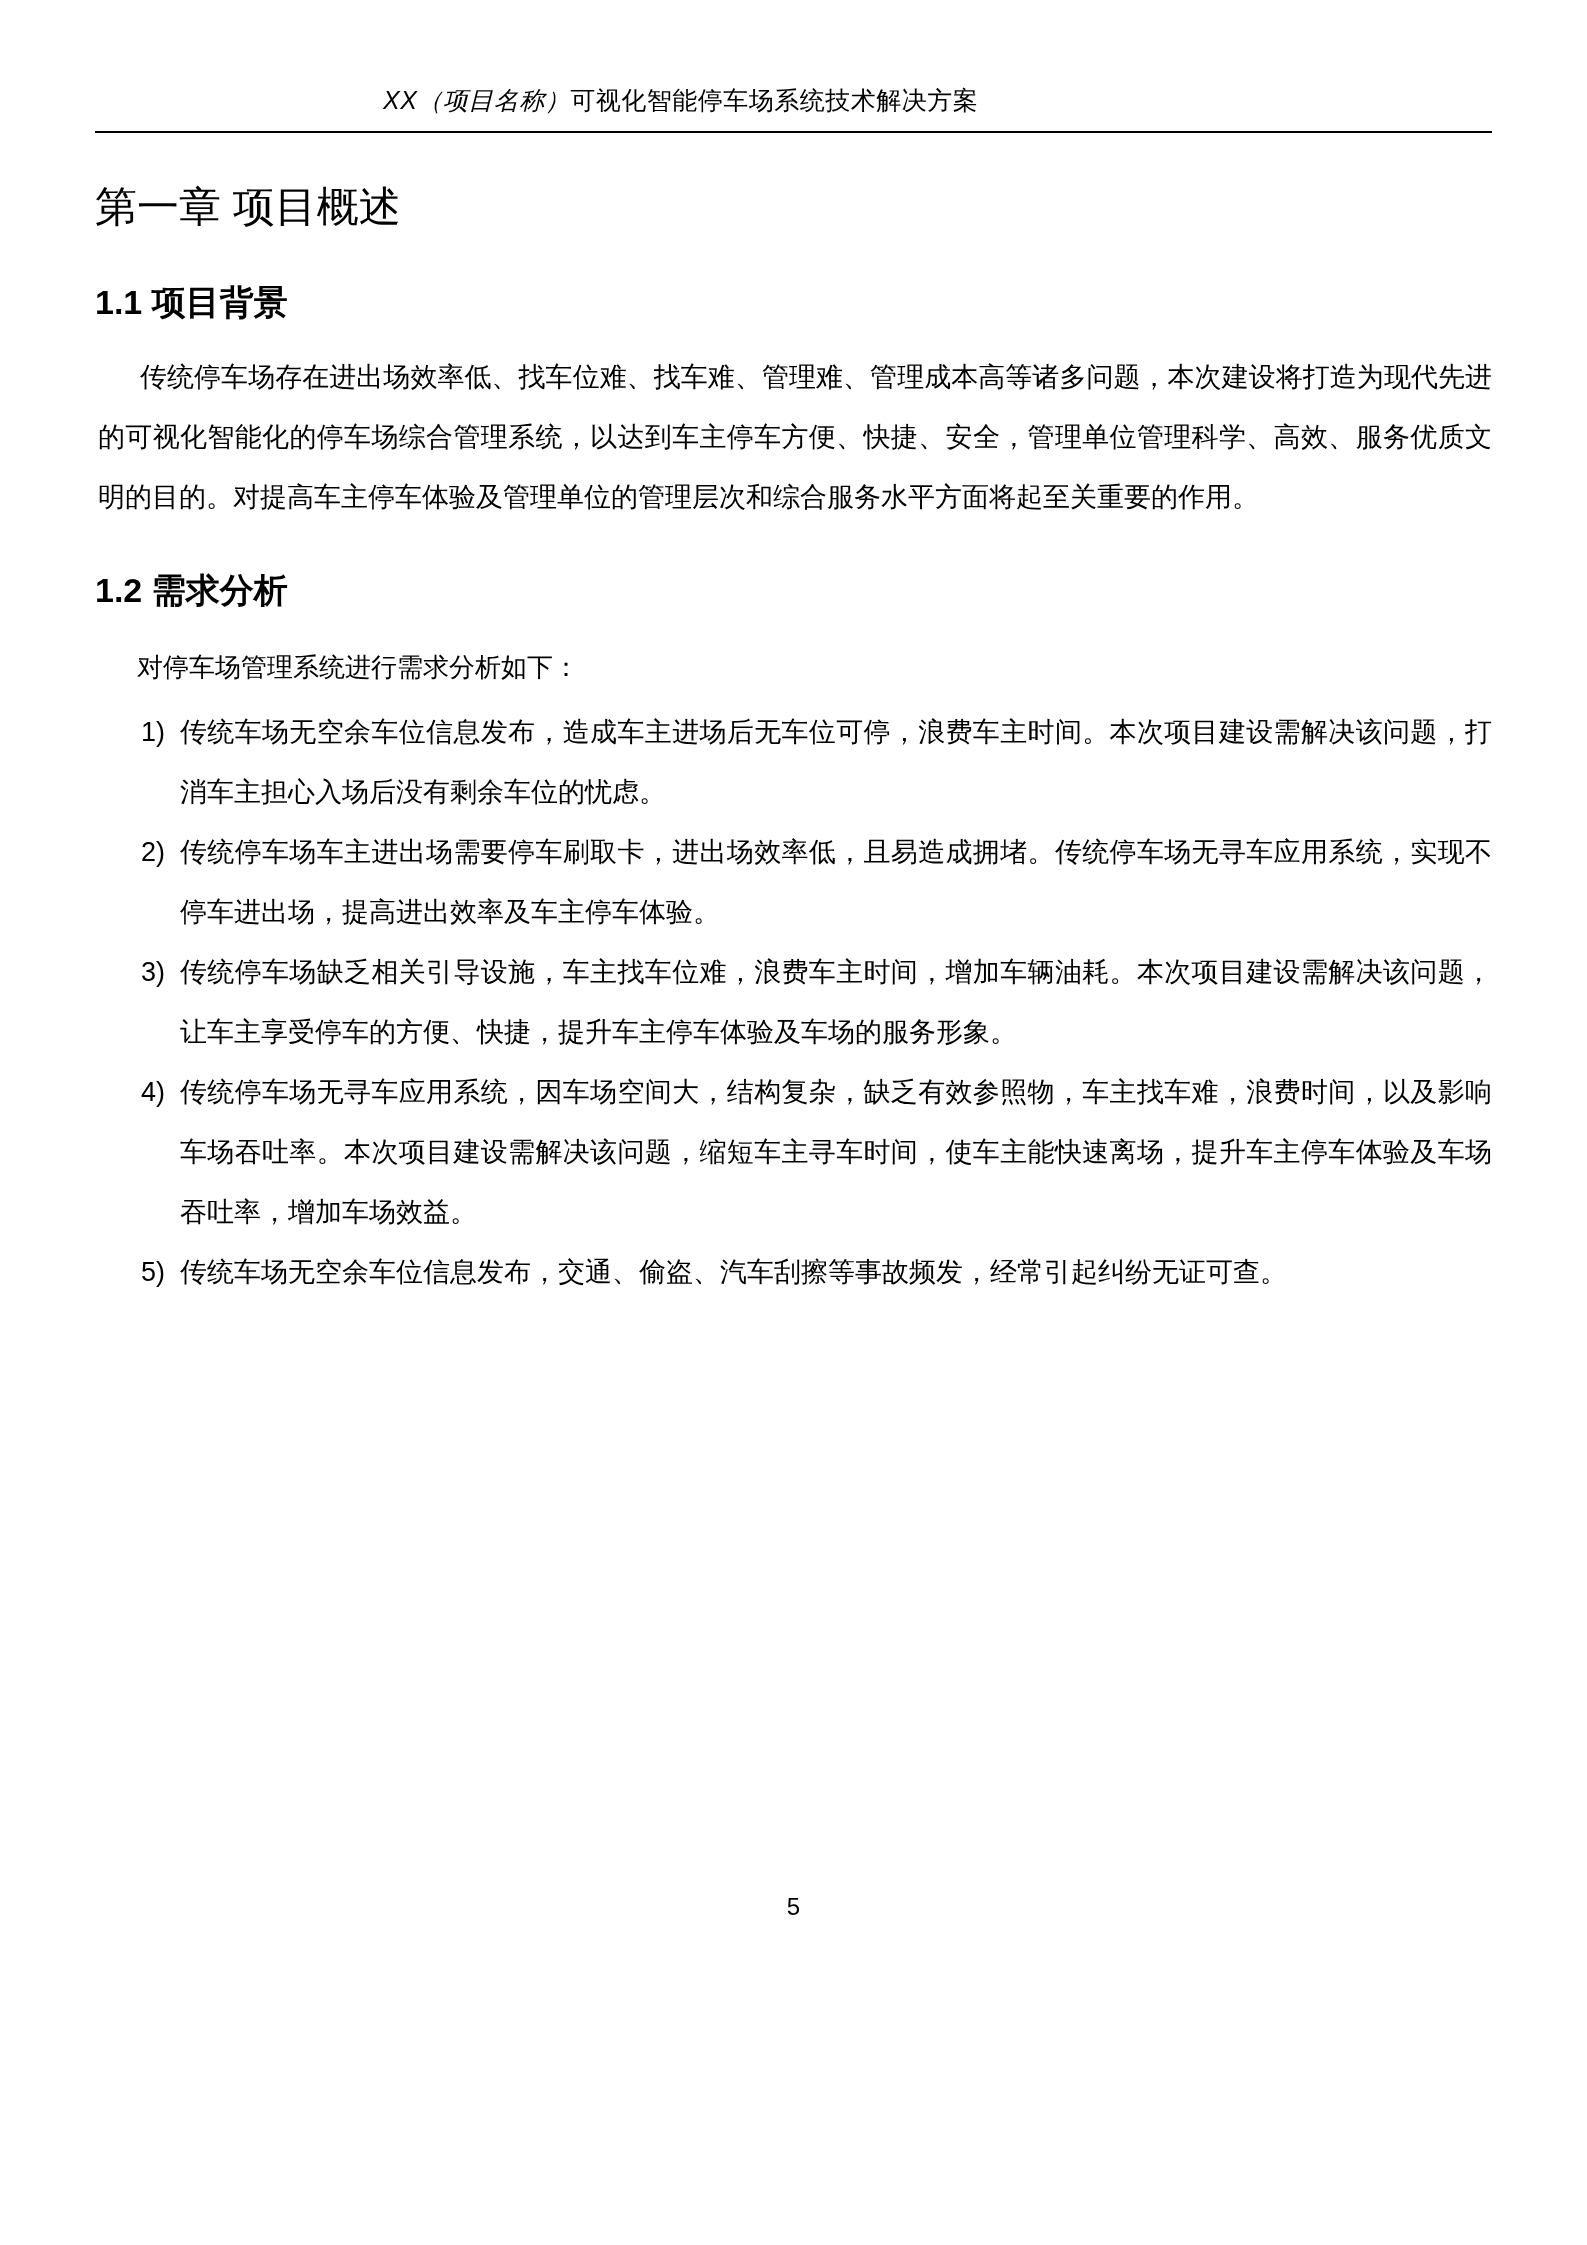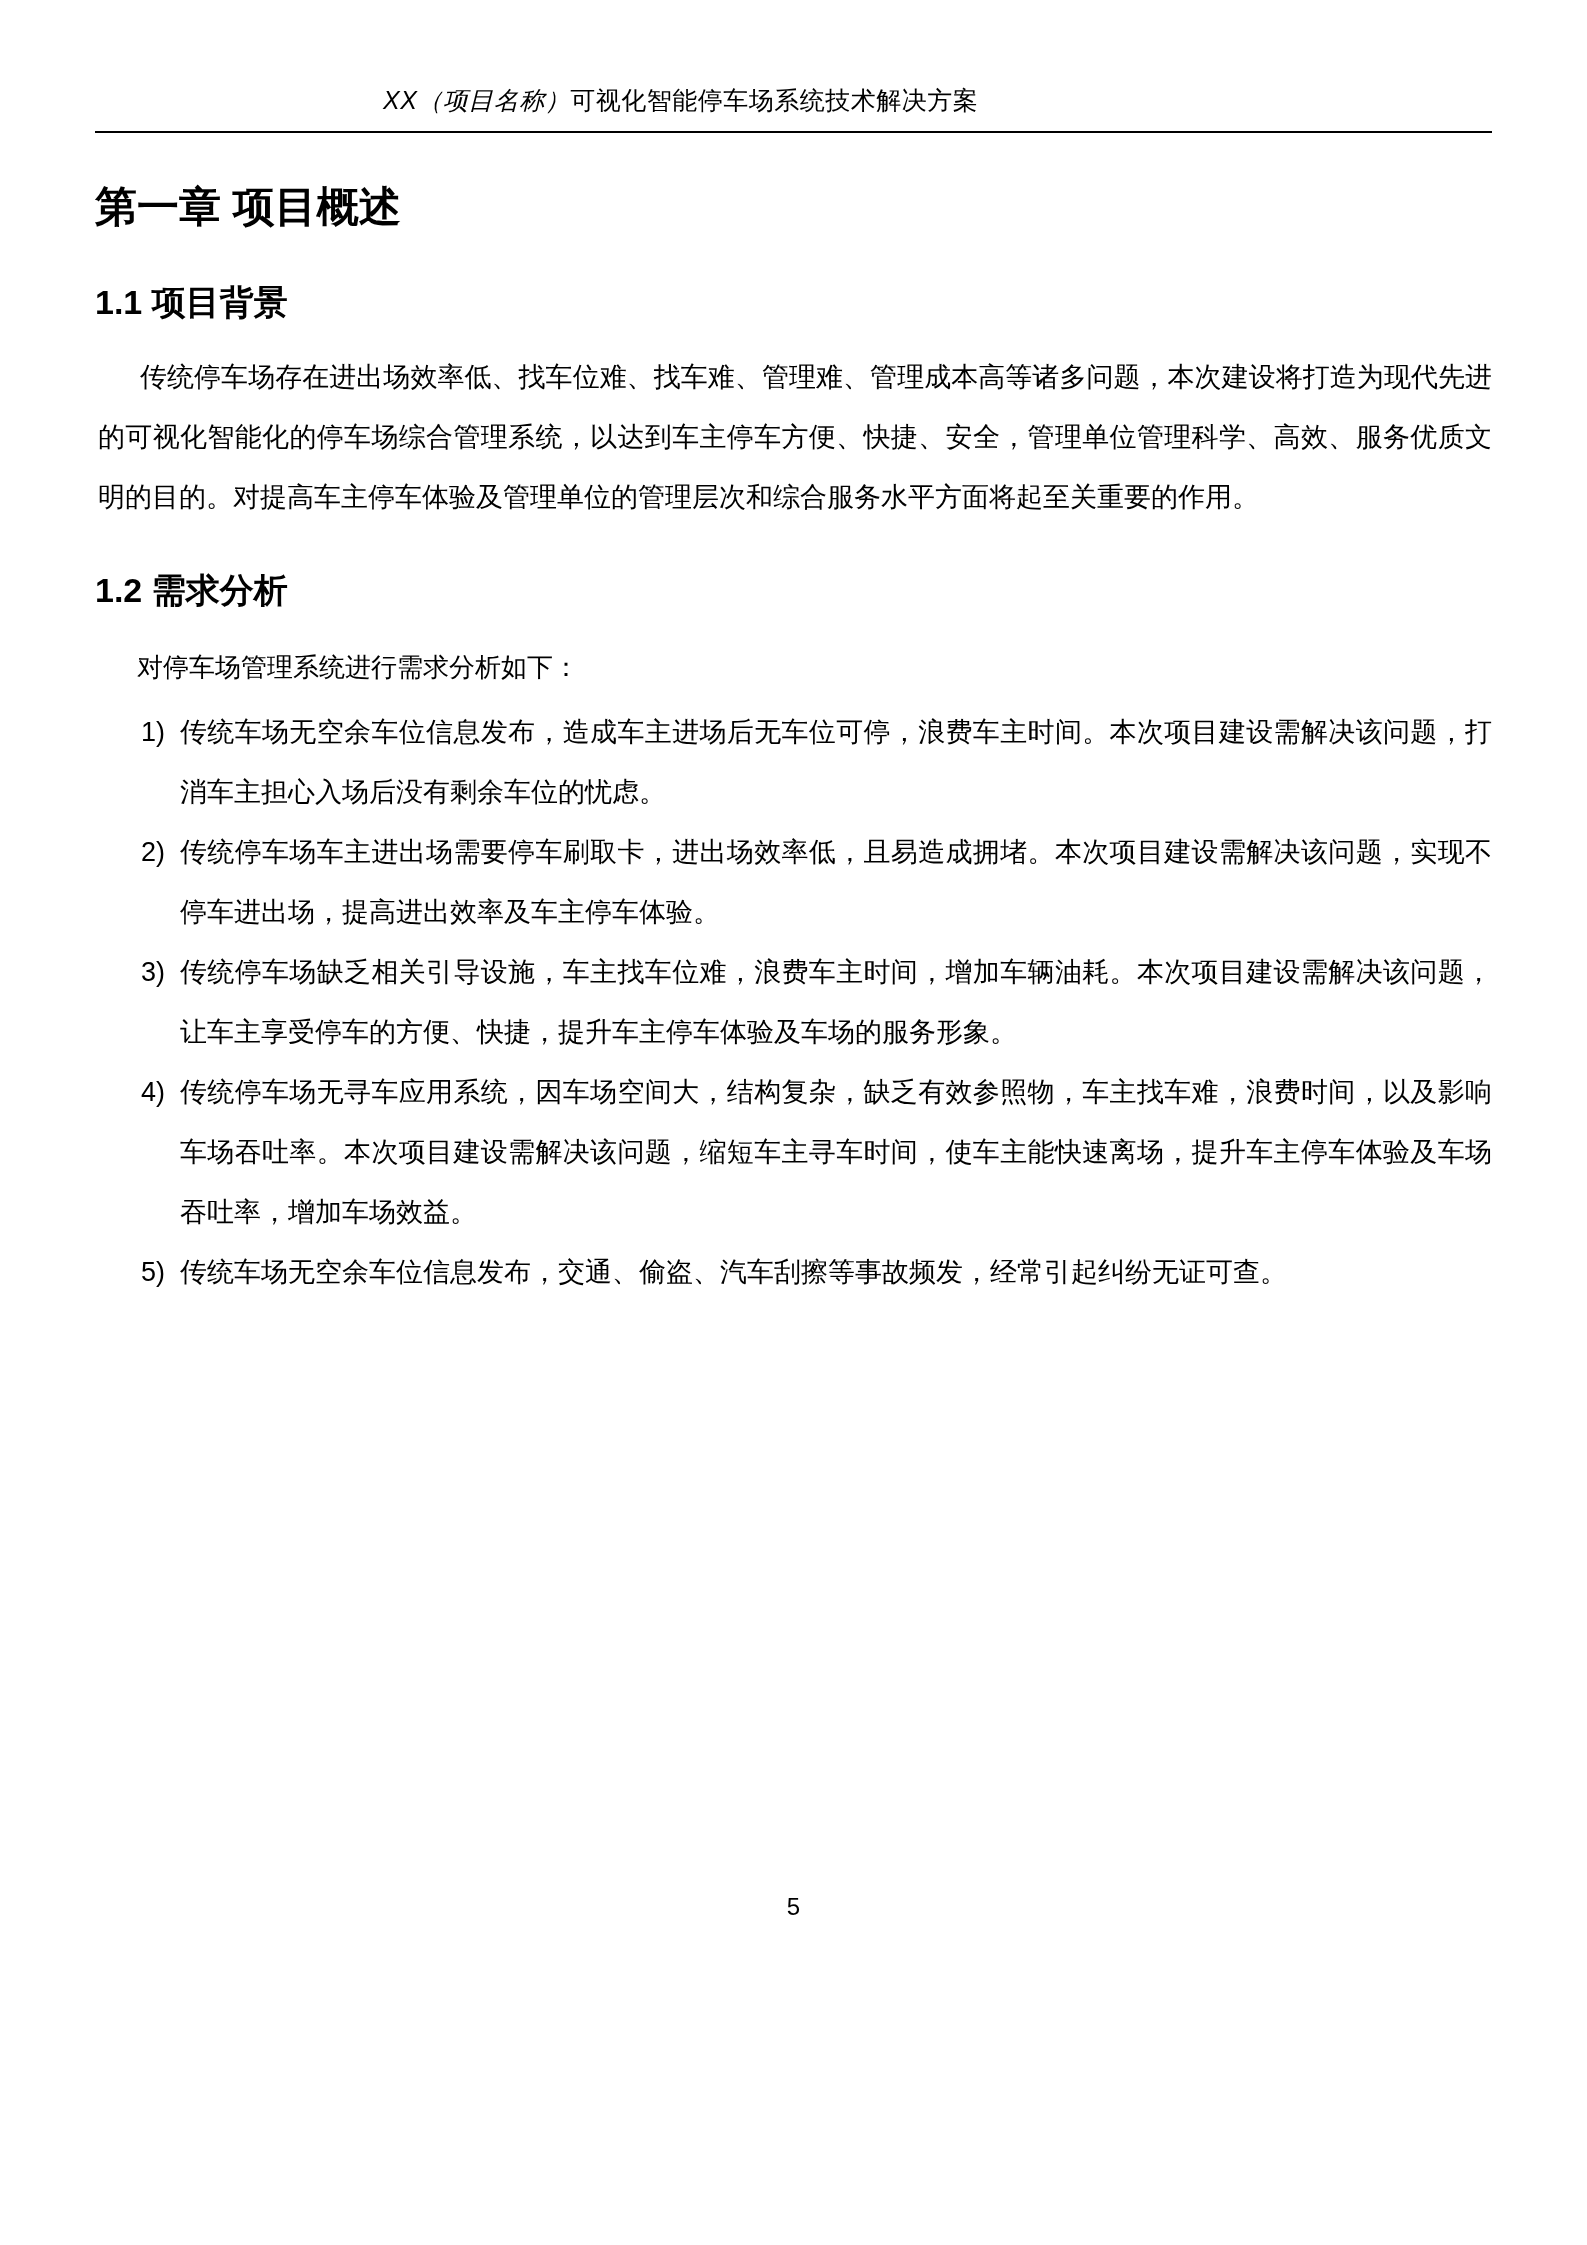--- a/index.html
+++ b/index.html
@@ -35,21 +35,21 @@
   }
   .content {
     position: absolute;
     top: 160px;
     left: 95px;
     width: 1397px;
   }
   .chapter-title {
     margin: 20px 0 0 0;
     font-size: 42px;
-    font-weight: bold;
+    font-weight: normal;
     line-height: 1.3;
   }
   .section-heading {
     margin: 0;
     font-size: 34px;
     font-weight: bold;
     line-height: 1.3;
   }
   .h-1-1 { margin-top: 45px; }
   .h-1-2 { margin-top: 41px; }
@@ -117,21 +117,21 @@
 
     <div class="req-list">
 
       <div class="list-item">
         <span class="num">1)</span>
         <span>传统车场无空余车位信息发布，造成车主进场后无车位可停，浪费车主时间。本次项目建设需解决该问题，打消车主担心入场后没有剩余车位的忧虑。</span>
       </div>
 
       <div class="list-item">
         <span class="num">2)</span>
-        <span>传统停车场车主进出场需要停车刷取卡，进出场效率低，且易造成拥堵。本次项目建设需解决该问题，实现不停车进出场，提高进出效率及车主停车体验。</span>
+        <span>传统停车场车主进出场需要停车刷取卡，进出场效率低，且易造成拥堵。传统停车场无寻车应用系统，实现不停车进出场，提高进出效率及车主停车体验。</span>
       </div>
 
       <div class="list-item">
         <span class="num">3)</span>
         <span>传统停车场缺乏相关引导设施，车主找车位难，浪费车主时间，增加车辆油耗。本次项目建设需解决该问题，让车主享受停车的方便、快捷，提升车主停车体验及车场的服务形象。</span>
       </div>
 
       <div class="list-item">
         <span class="num">4)</span>
         <span>传统停车场无寻车应用系统，因车场空间大，结构复杂，缺乏有效参照物，车主找车难，浪费时间，以及影响车场吞吐率。本次项目建设需解决该问题，缩短车主寻车时间，使车主能快速离场，提升车主停车体验及车场吞吐率，增加车场效益。</span>

